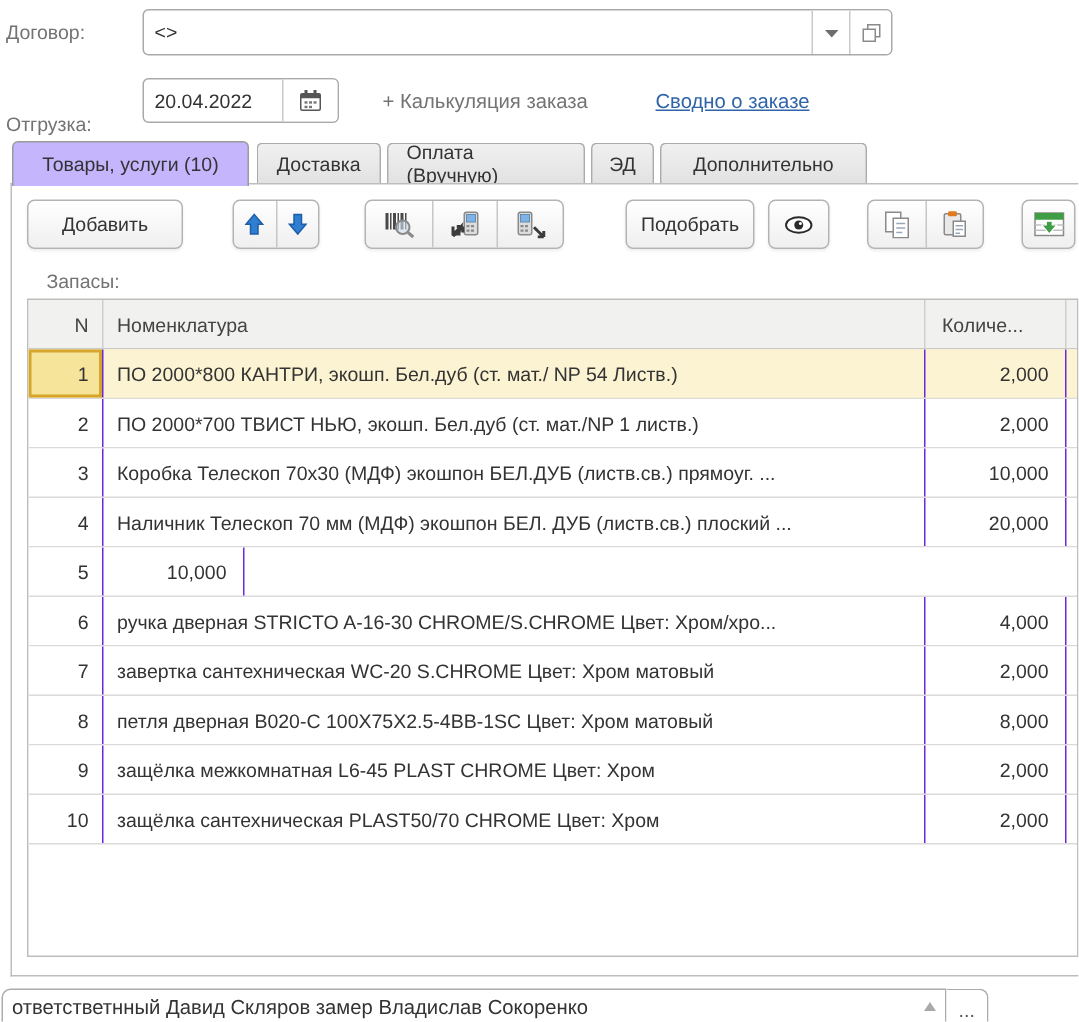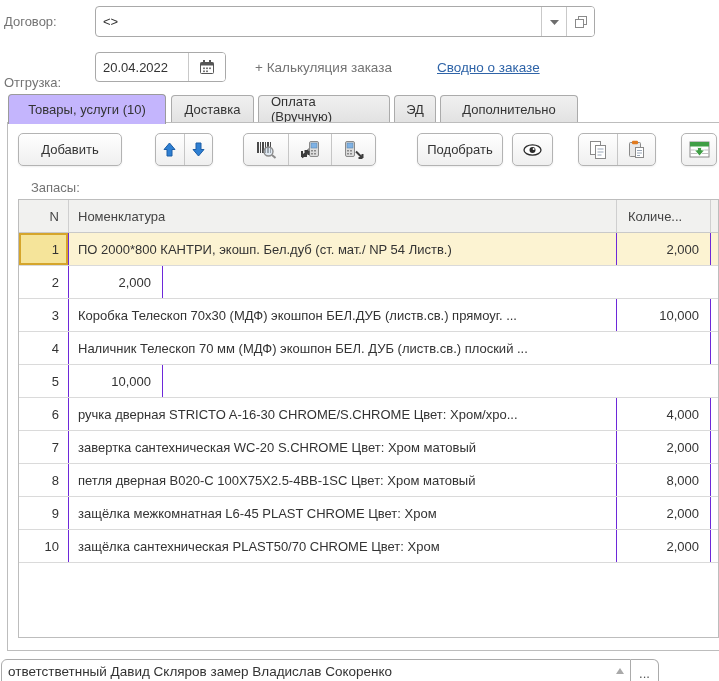--- a/index.html
+++ b/index.html
@@ -247,32 +247,34 @@
   </div>
   <div id="rows-host">
       <div class="trow selected">
     <div class="cell n">1</div>
     <div class="cell name">ПО 2000*800 КАНТРИ, экошп. Бел.дуб (ст. мат./ NP 54 Листв.)</div>
     <div class="cell qty">2,000</div>
     <div class="cell sliver"></div>
   </div>
       <div class="trow">
     <div class="cell n">2</div>
+    <div class="cell name">ПО 2000*700 ТВИСТ НЬЮ, экошп. Бел.дуб (ст. мат./NP 1 листв.)</div>
     <div class="cell qty">2,000</div>
     <div class="cell sliver"></div>
   </div>
       <div class="trow">
     <div class="cell n">3</div>
     <div class="cell name">Коробка Телескоп 70х30 (МДФ) экошпон БЕЛ.ДУБ (листв.св.) прямоуг. ...</div>
     <div class="cell qty">10,000</div>
     <div class="cell sliver"></div>
   </div>
       <div class="trow">
     <div class="cell n">4</div>
     <div class="cell name">Наличник Телескоп 70 мм (МДФ) экошпон БЕЛ. ДУБ (листв.св.) плоский ...</div>
+    <div class="cell qty">20,000</div>
     <div class="cell sliver"></div>
   </div>
       <div class="trow">
     <div class="cell n">5</div>
     <div class="cell qty">10,000</div>
     <div class="cell sliver"></div>
   </div>
       <div class="trow">
     <div class="cell n">6</div>
     <div class="cell name">ручка дверная STRICTO A-16-30 CHROME/S.CHROME Цвет: Хром/хро...</div>

